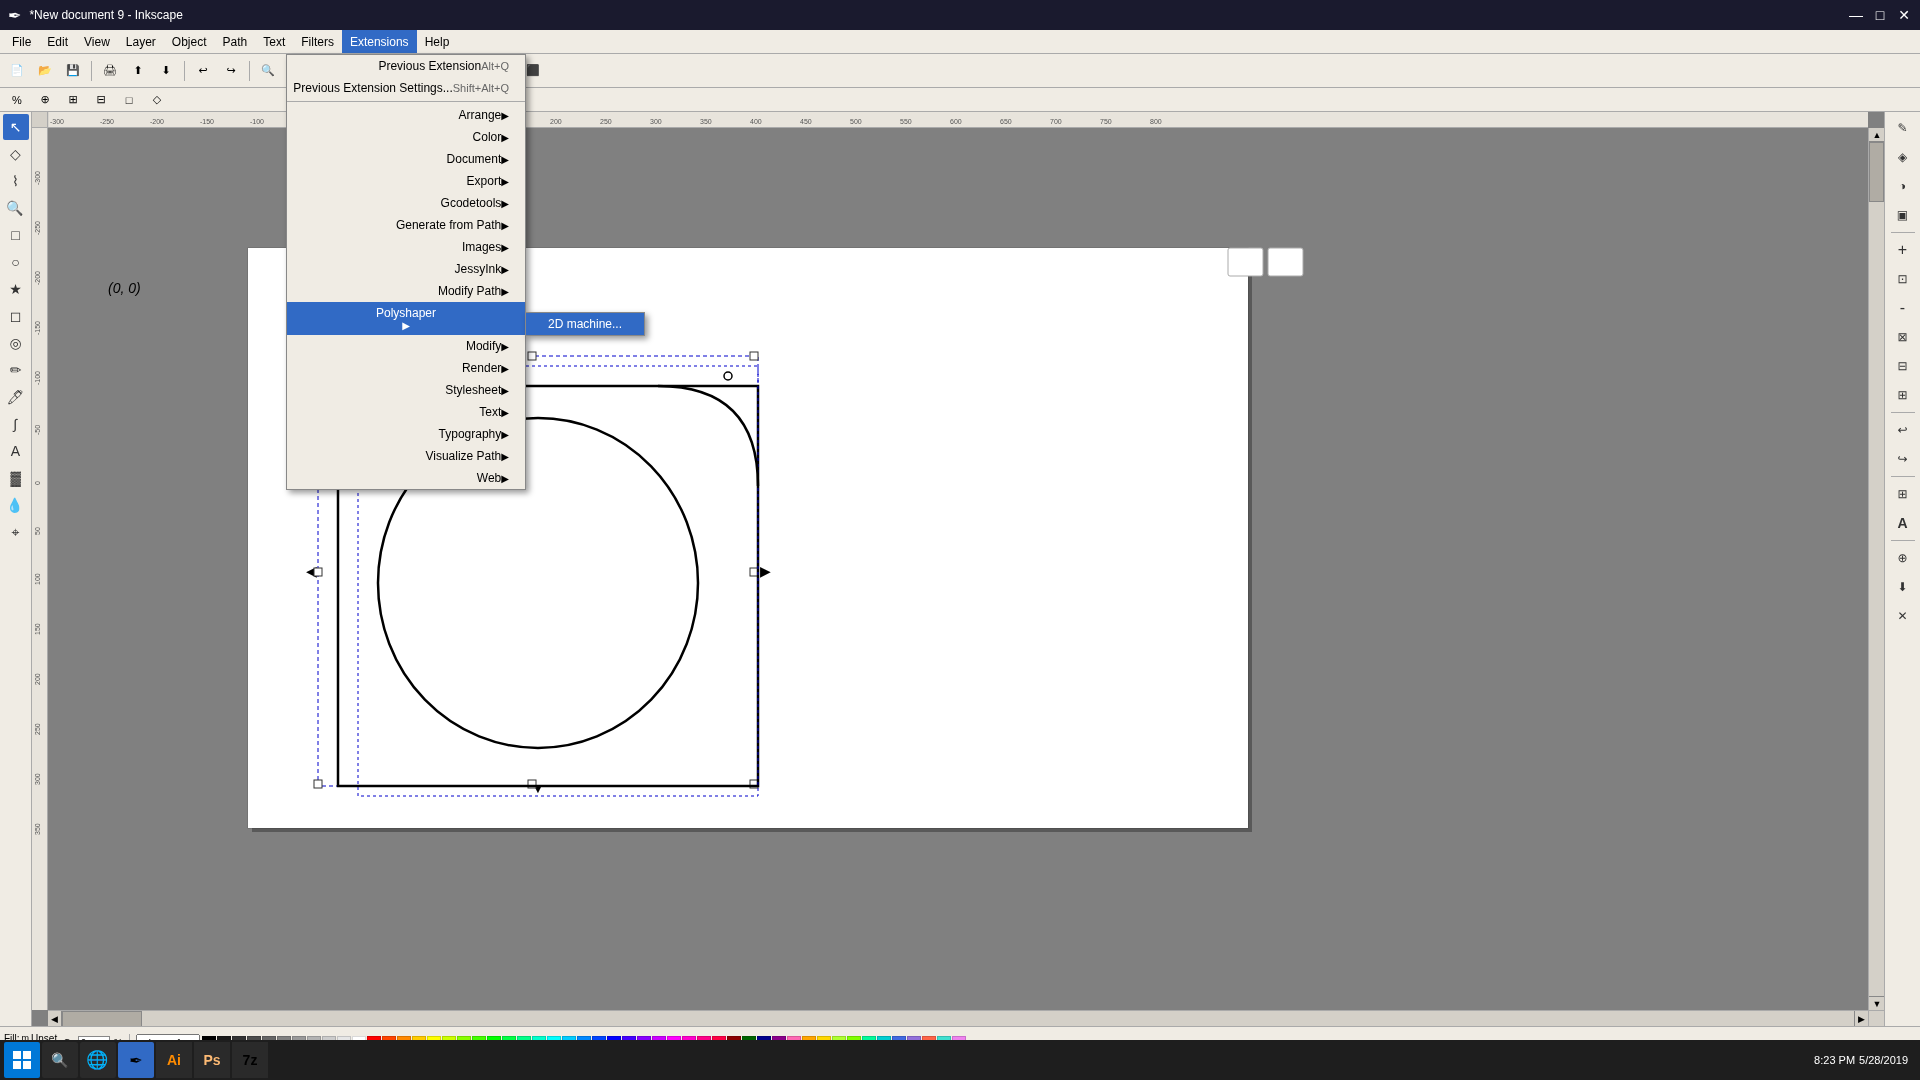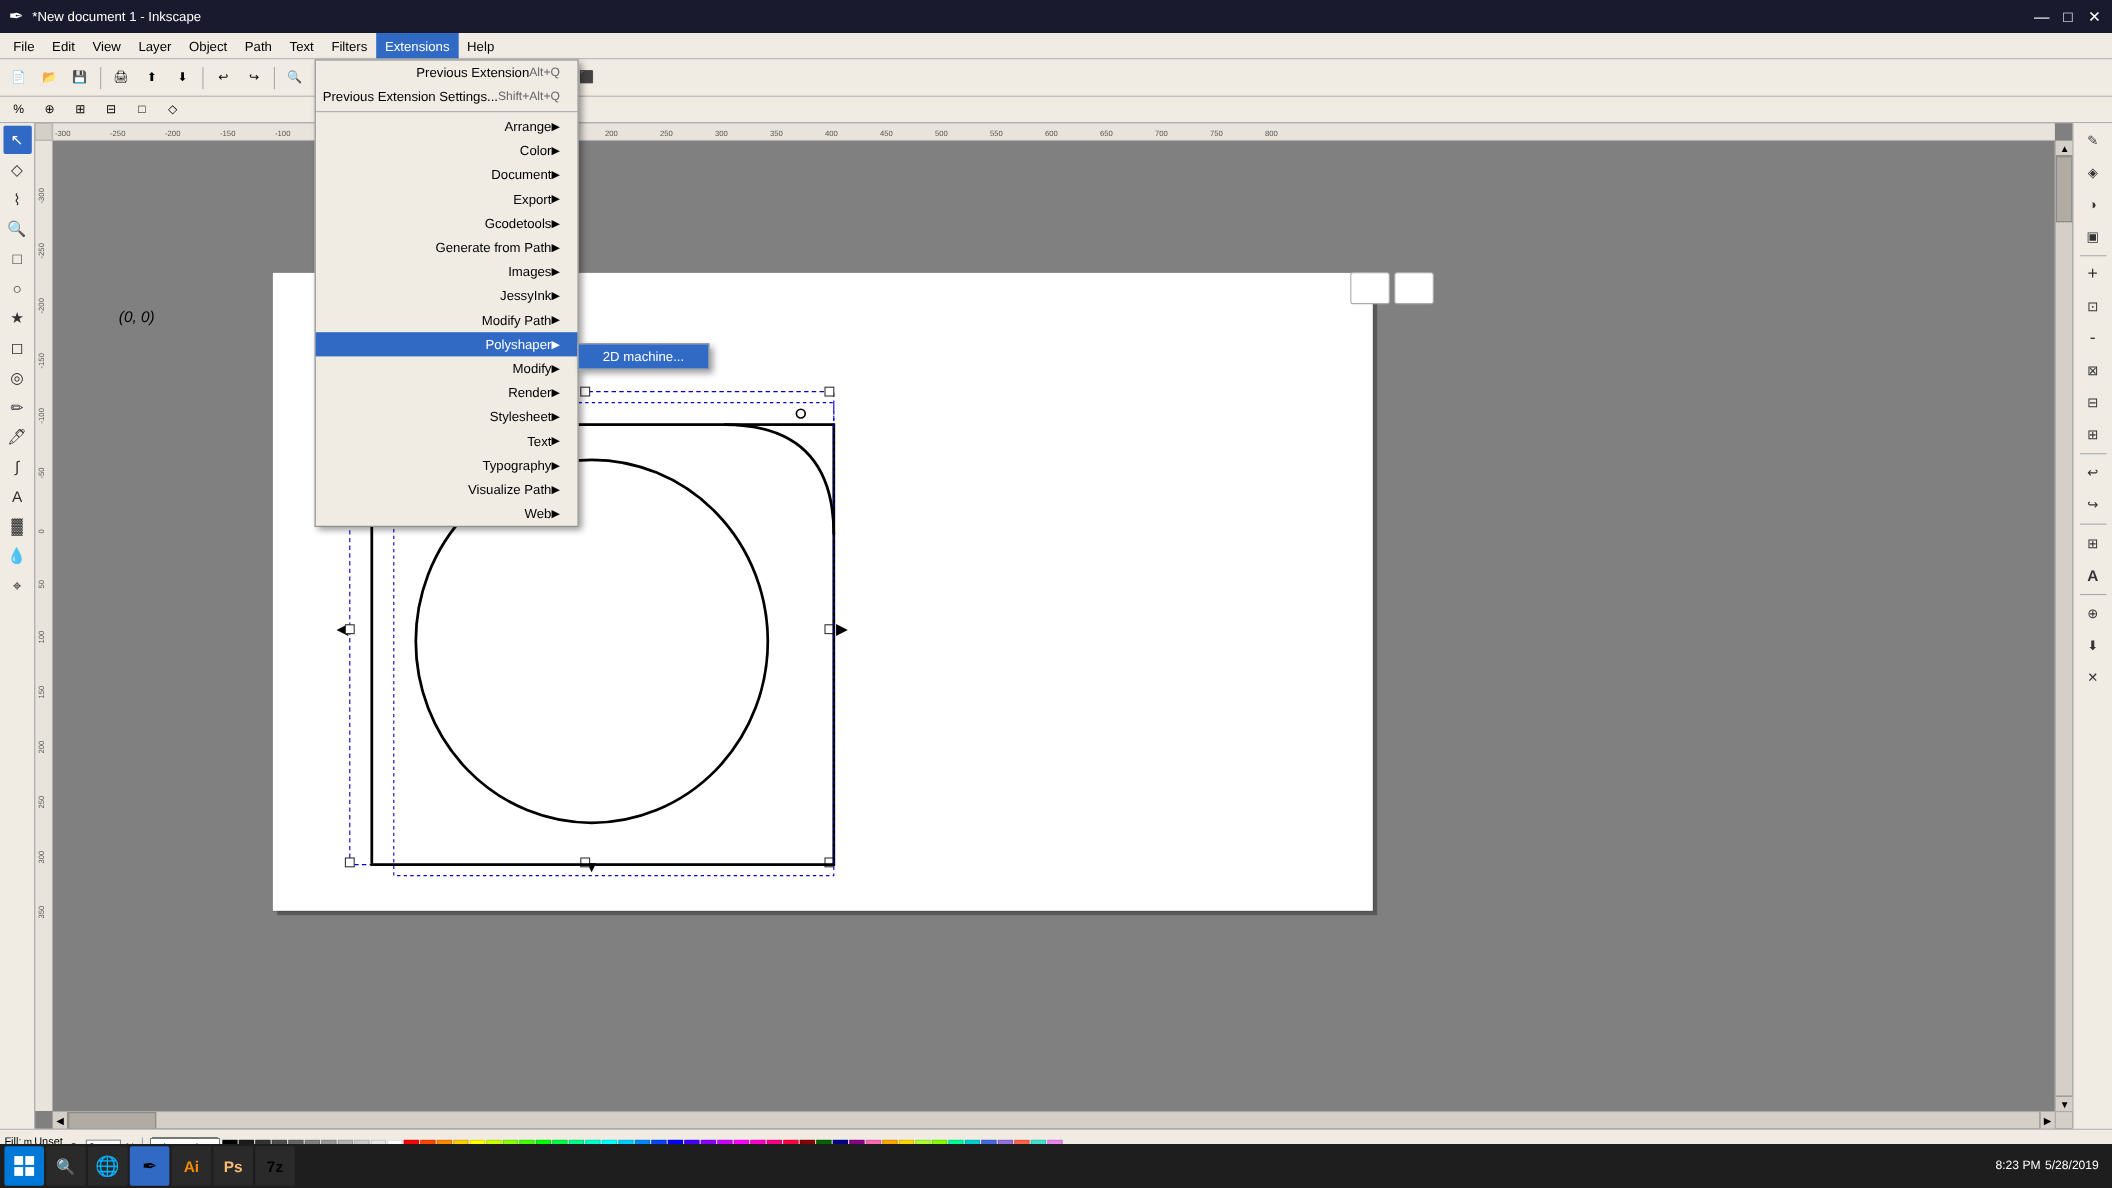--- a/index.html
+++ b/index.html
@@ -167,21 +167,21 @@
       font-size: 12px;
     }
     .ext-menu-item {
       padding: 4px 16px;
       cursor: pointer;
       display: flex;
       align-items: center;
       justify-content: flex-end;
       white-space: nowrap;
     }
-    .ext-menu-item.active { background: #316ac5; color: white; }
+    .ext-menu-item.active { background: #316ac5; color: white; flex-direction: column; }
     .ext-menu-item .shortcut { color: #666; font-size: 11px; }
     .ext-menu-divider { height: 1px; background: #aaa; margin: 2px 0; }
     .ext-menu-arrow { font-size: 10px; }
 
     
     #polyshaper-submenu {
       position: fixed;
       top: 312px; left: 525px;
       width: 120px;
       background: #f0ece4;
@@ -202,21 +202,21 @@
       position: absolute;
       top: 16px; left: 16px;
     }
   </style>
 </head>
 <body>
 
 <div id="titlebar">
   <div style="display:flex;align-items:center;gap:8px;">
     <span style="font-size:16px;">✒</span>
-    <span>*New document 1 - Inkscape</span>
+    <span>*New document 9 - Inkscape</span>
   </div>
   <div class="controls">
     <span>—</span>
     <span>□</span>
     <span>✕</span>
   </div>
 </div>
 
 <div id="menubar">
   <div class="menu-item">File</div>

